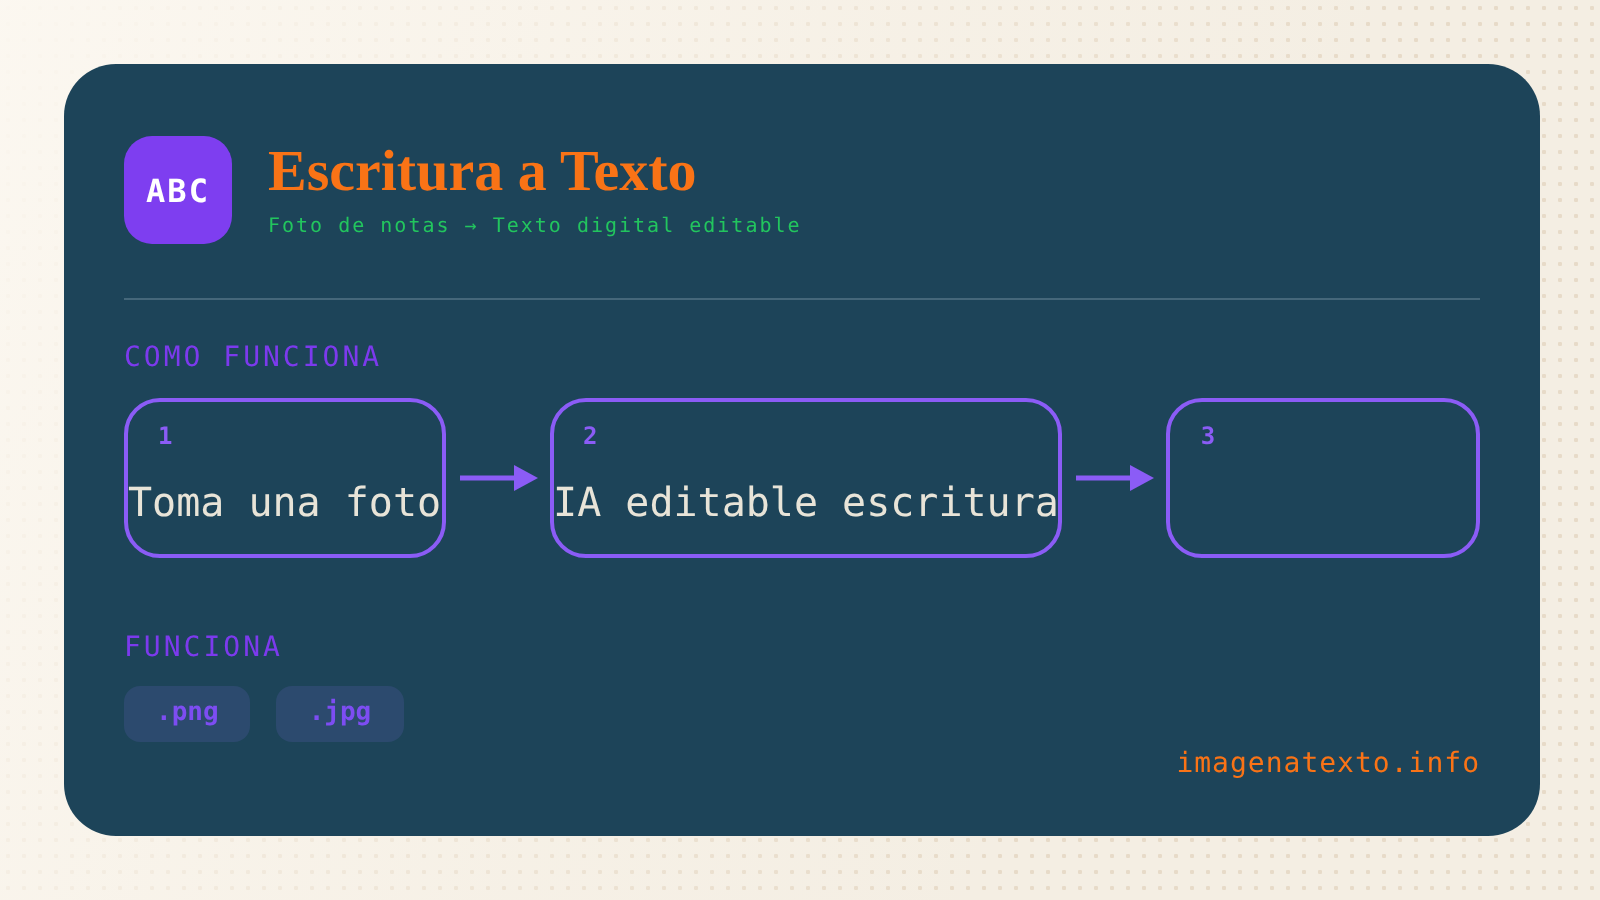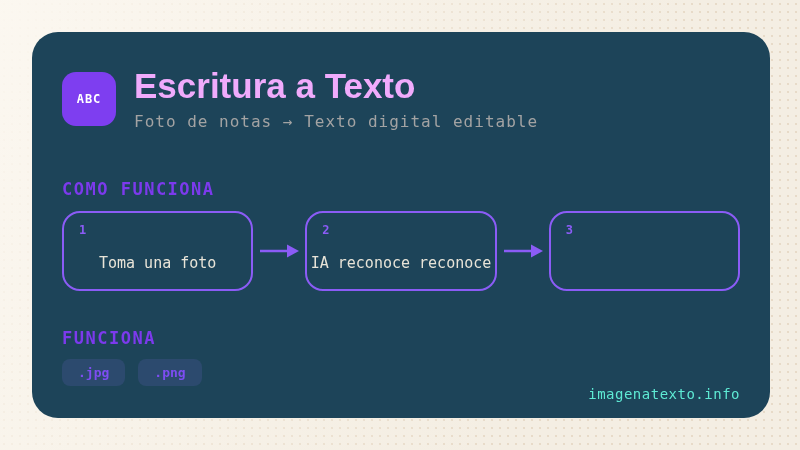--- a/index.html
+++ b/index.html
@@ -32,47 +32,47 @@
     flex-direction: column;
   }
   .header { display: flex; align-items: center; gap: 18px; }
   .badge {
     width: 54px; height: 54px;
     background: #7e3ef0;
     border-radius: 14px;
     display: flex; align-items: center; justify-content: center;
     color: #ffffff;
     font-weight: bold;
-    font-size: 12px;
+    font-size: 16px;
     letter-spacing: 1px;
     flex: 0 0 auto;
   }
   .titles { display: flex; flex-direction: column; }
   .title {
-    font-family: Liberation Sans, sans-serif;
+    font-family: Liberation Serif, serif;
     font-weight: bold;
-    font-size: 35px;
+    font-size: 29px;
     line-height: 1.05;
-    color: #f0abfc;
+    color: #f97316;
     margin: 0;
   }
   .subtitle {
     margin-top: 7px;
-    font-size: 16px;
+    font-size: 10px;
     letter-spacing: 1px;
-    color: #a3a3a3;
+    color: #22c55e;
   }
   .divider {
     margin-top: 27px;
     height: 1px;
     background: rgba(162,186,200,0.30);
   }
   .section-label {
-    font-size: 17px;
-    font-weight: bold;
+    font-size: 14px;
+    font-weight: normal;
     letter-spacing: 1.5px;
     color: #7c3aed;
   }
   .label-how { margin-top: 21px; }
   .label-formats { margin-top: 37px; }
   .steps {
     margin-top: 12px;
     display: flex;
     align-items: center;
     height: 80px;
@@ -90,21 +90,21 @@
   }
   .step-num {
     position: absolute;
     top: 10px; left: 15px;
     font-size: 12px;
     font-weight: bold;
     color: #8b5cf6;
   }
   .step-text {
     margin-top: 24px;
-    font-size: 15px;
+    font-size: 20px;
     color: #e8e4d8;
     white-space: nowrap;
   }
   .arrow {
     flex: 0 0 auto;
     margin: 0 3px;
     display: block;
   }
   .chips {
     margin-top: 11px;
@@ -118,21 +118,21 @@
     font-weight: bold;
     border-radius: 8px;
     padding: 6px 16px;
     line-height: 1.2;
   }
   .footer {
     margin-top: auto;
     padding-bottom: 12px;
     text-align: right;
     font-size: 14px;
-    color: #5eead4;
+    color: #f97316;
     letter-spacing: 0.5px;
   }
 </style>
 </head>
 <body>
 
 <div class="page">
   <div class="card">
 
     <div class="header">
@@ -153,34 +153,34 @@
       <div class="step">
         <span class="step-num">1</span>
         <span class="step-text">Toma una foto</span>
       </div>
       <svg class="arrow" width="46" height="20" viewBox="0 0 46 20">
         <line x1="4" y1="10" x2="31" y2="10" stroke="#8b5cf6" stroke-width="2.5"></line>
         <polygon points="31,3.5 43,10 31,16.5" fill="#8b5cf6"></polygon>
       </svg>
       <div class="step">
         <span class="step-num">2</span>
-        <span class="step-text">IA reconoce reconoce</span>
+        <span class="step-text">IA editable escritura</span>
       </div>
       <svg class="arrow" width="46" height="20" viewBox="0 0 46 20">
         <line x1="4" y1="10" x2="31" y2="10" stroke="#8b5cf6" stroke-width="2.5"></line>
         <polygon points="31,3.5 43,10 31,16.5" fill="#8b5cf6"></polygon>
       </svg>
       <div class="step">
         <span class="step-num">3</span>
       </div>
     </div>
 
     <div class="section-label label-formats">FUNCIONA</div>
 
     <div class="chips">
+      <span class="chip">.png</span>
       <span class="chip">.jpg</span>
-      <span class="chip">.png</span>
     </div>
 
     <div class="footer">imagenatexto.info</div>
 
   </div>
 </div>
 
 </body></html>

